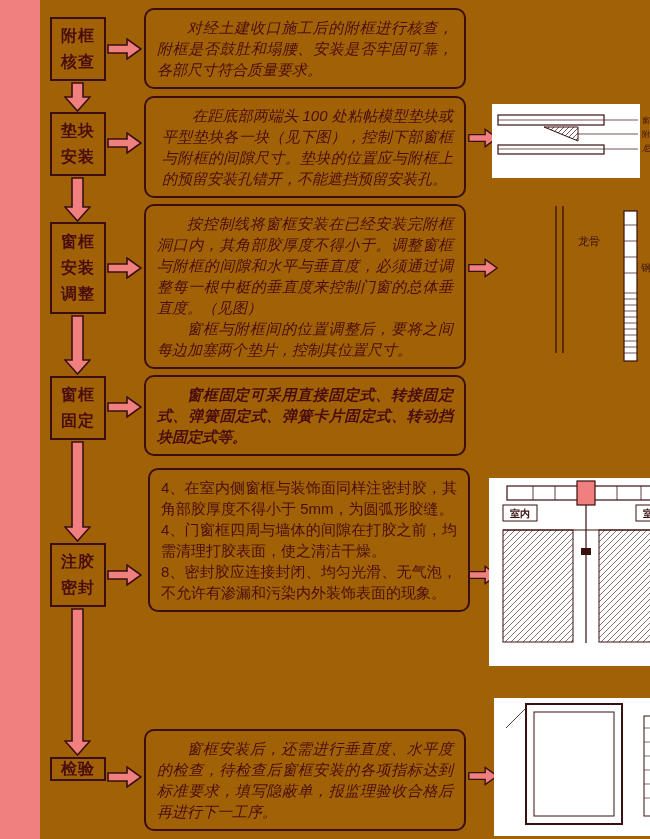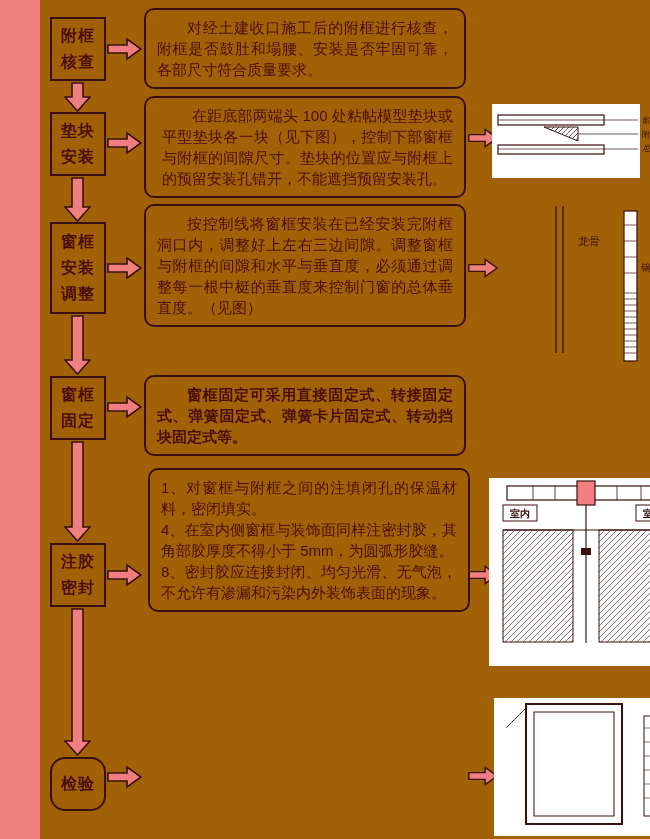--- a/index.html
+++ b/index.html
@@ -17,21 +17,21 @@
     display:flex; flex-direction:column; align-items:center; justify-content:center;
     gap:5px; font-weight:bold; font-size:16px; letter-spacing:1px;
   }
   .mbox {
     position:absolute; left:104px; width:322px;
     border:2px solid #3a0f0f; border-radius:10px;
     padding:7px 11px; font-size:15px; line-height:21px;
     text-align:justify;
   }
   .mbox p { margin:0; }
-  .mbox p.indent { text-indent:2em; }
+  .mbox p.indent { text-indent:2em;font-style:italic; }
   .mbox.bold { font-weight:bold; }
   .arrow { position:absolute; }
   .diagram { position:absolute; background:#ffffff; }
   .diagram-overlay { position:absolute; }
   .dlabel {
     position:absolute; left:602px; font-size:8px; line-height:10px;
     color:#3a0f0f; white-space:nowrap;
   }
   svg text { fill:#3a0f0f; font-family:"Liberation Sans", sans-serif; }
 </style>
@@ -54,21 +54,21 @@
     <span>调整</span>
   </div>
   <div class="stepbox" style="top:376px;height:64px;">
     <span>窗框</span>
     <span>固定</span>
   </div>
   <div class="stepbox" style="top:543px;height:64px;">
     <span>注胶</span>
     <span>密封</span>
   </div>
-  <div class="stepbox" style="top:757px;height:54px;border-radius:15px;">
+  <div class="stepbox" style="top:757px;height:24px;">
     <span>检验</span>
   </div>
 
   <svg class="arrow" style="left:24px;top:82px;" width="27" height="30" viewBox="0 0 27 30">
     <polygon points="8,1 19,1 19,15 26,15 13.5,29 1,15 8,15" fill="#f08080" stroke="#3a0f0f" stroke-width="1.6"></polygon>
   </svg>
   <svg class="arrow" style="left:24px;top:177px;" width="27" height="45" viewBox="0 0 27 45">
     <polygon points="8,1 19,1 19,30 26,30 13.5,44 1,30 8,30" fill="#f08080" stroke="#3a0f0f" stroke-width="1.6"></polygon>
   </svg>
   <svg class="arrow" style="left:24px;top:315px;" width="27" height="60" viewBox="0 0 27 60">
@@ -115,33 +115,37 @@
 
   <div class="mbox" style="top:8px;">
     <p class="indent">对经土建收口施工后的附框进行核查，附框是否鼓肚和塌腰、安装是否牢固可靠，各部尺寸符合质量要求。</p>
   </div>
 
   <div class="mbox" style="top:96px;padding-left:16px;">
     <p class="indent">在距底部两端头 100 处粘帖模型垫块或平型垫块各一块（见下图），控制下部窗框与附框的间隙尺寸。垫块的位置应与附框上的预留安装孔错开，不能遮挡预留安装孔。</p>
   </div>
 
   <div class="mbox" style="top:204px;">
-    <p class="indent">按控制线将窗框安装在已经安装完附框洞口内，调整好上左右三边间隙。调整窗框与附框的间隙和水平与垂直度，必须通过调整每一根中梃的垂直度来控制门窗的总体垂直度。（见图）</p>
+    <p class="indent">按控制线将窗框安装在已经安装完附框洞口内，其角部胶厚度不得小于。调整窗框与附框的间隙和水平与垂直度，必须通过调整每一根中梃的垂直度来控制门窗的总体垂直度。（见图）</p>
+    <p class="indent">窗框与附框间的位置调整后，要将之间每边加塞两个垫片，控制其位置尺寸。</p>
   </div>
 
   <div class="mbox bold" style="top:375px;">
     <p class="indent">窗框固定可采用直接固定式、转接固定式、弹簧固定式、弹簧卡片固定式、转动挡块固定式等。</p>
   </div>
 
   <div class="mbox" style="left:108px;top:468px;">
-    <p>1、对窗框与附框之间的注填闭孔的保温材料，密闭填实。</p>
     <p>4、在室内侧窗框与装饰面同样注密封胶，其角部胶厚度不得小于 5mm，为圆弧形胶缝。</p>
+    <p>4、门窗框四周与墙体的间隙在打胶之前，均需清理打胶表面，使之清洁干燥。</p>
     <p>8、密封胶应连接封闭、均匀光滑、无气泡，不允许有渗漏和污染内外装饰表面的现象。</p>
   </div>
 
+  <div class="mbox" style="top:729px;">
+    <p class="indent">窗框安装后，还需进行垂直度、水平度的检查，待检查后窗框安装的各项指标达到标准要求，填写隐蔽单，报监理验收合格后再进行下一工序。</p>
+  </div>
 
   <svg class="diagram" style="left:452px;top:104px;" width="148" height="74" viewBox="0 0 148 74">
     <defs>
       <pattern id="hatch1" patternUnits="userSpaceOnUse" width="5" height="5">
         <path d="M0,5 L5,0" stroke="#3a0f0f" stroke-width="0.7"></path>
       </pattern>
     </defs>
     <rect x="6" y="11" width="106" height="10" fill="none" stroke="#3a0f0f" stroke-width="1.2"></rect>
     <line x1="6" y1="16" x2="112" y2="16" stroke="#3a0f0f" stroke-width="0.7"></line>
     <polygon points="52,23 86,23 86,37" fill="url(#hatch1)" stroke="#3a0f0f" stroke-width="1"></polygon>

